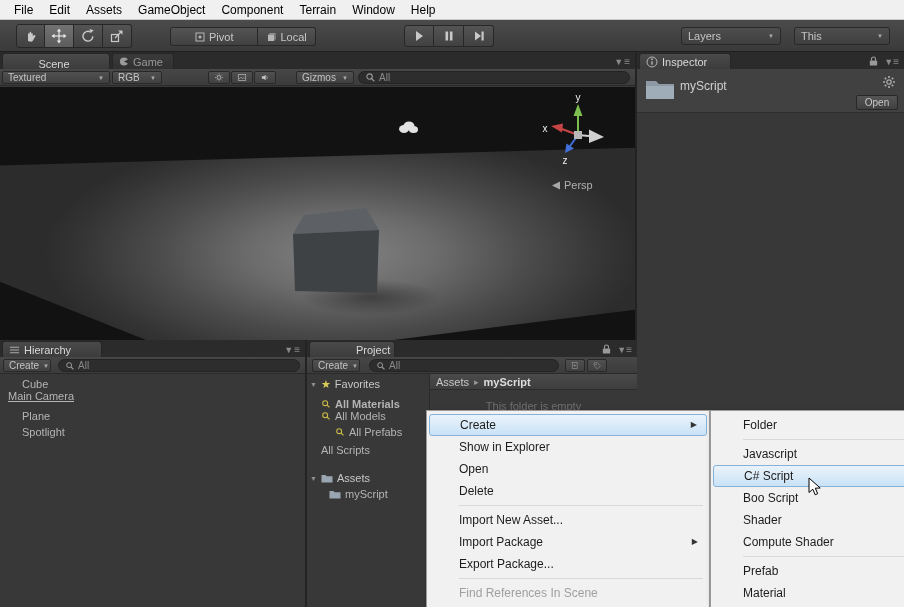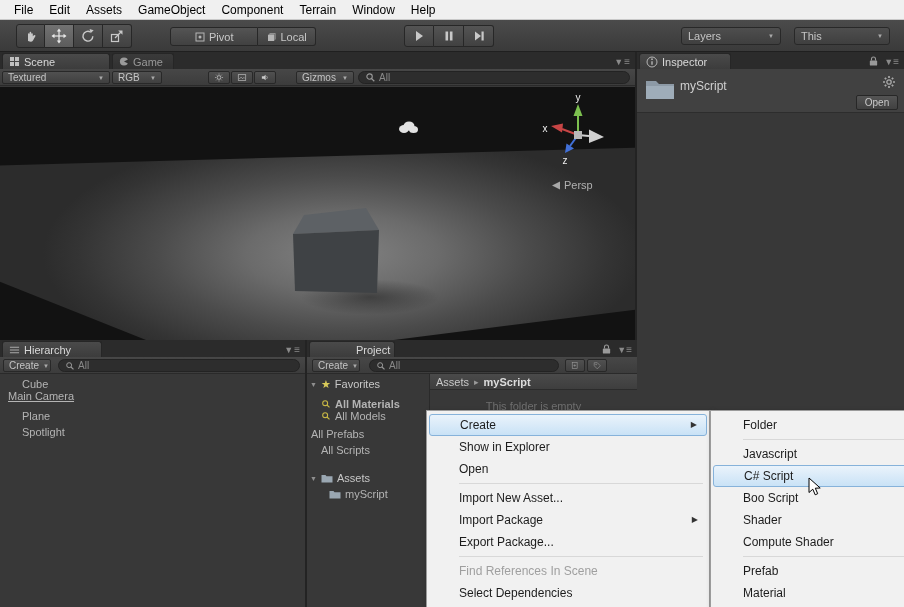--- a/index.html
+++ b/index.html
@@ -144,21 +144,21 @@
       <span class="arr">▼</span>
     </div>
     <div class="ddbtn" style="left:794px;top:7px;width:96px;height:18px;">
       <span>This</span>
       <span class="arr">▼</span>
     </div>
   </div>
 
   <div class="panel" style="left:0;top:52px;width:635px;height:288px;">
     <div class="tabbar">
-      <div class="tab active" style="width:108px;">
+      <div class="tab active" style="width:108px;flex-direction:column;">
         <svg width="11" height="11" viewBox="0 0 11 11">
             <g fill="#c0c0c0">
               <rect x="1" y="1" width="4" height="4"></rect>
               <rect x="6" y="1" width="4" height="4"></rect>
               <rect x="1" y="6" width="4" height="4"></rect>
               <rect x="6" y="6" width="4" height="4"></rect>
             </g>
           </svg>
         <span>Scene</span>
       </div>
@@ -393,21 +393,21 @@
         </svg>
       <span>All Materials</span>
     </div>
     <div class="trow" style="top:68px;padding-left:14px;">
       <svg width="10" height="10" viewBox="0 0 13 13">
           <circle cx="5.4" cy="5.4" r="3.2" fill="none" stroke="#c9b945" stroke-width="1.4"></circle>
           <line x1="7.8" y1="7.8" x2="11" y2="11" stroke="#c9b945" stroke-width="1.5"></line>
         </svg>
       <span>All Models</span>
     </div>
-    <div class="trow" style="top:84px;padding-left:4px;flex-direction:column;">
+    <div class="trow" style="top:84px;padding-left:28px;">
       <svg width="10" height="10" viewBox="0 0 13 13">
           <circle cx="5.4" cy="5.4" r="3.2" fill="none" stroke="#c9b945" stroke-width="1.4"></circle>
           <line x1="7.8" y1="7.8" x2="11" y2="11" stroke="#c9b945" stroke-width="1.5"></line>
         </svg>
       <span>All Prefabs</span>
     </div>
     <div class="trow" style="top:100px;padding-left:14px;flex-direction:column;">
       <svg width="10" height="10" viewBox="0 0 13 13">
           <circle cx="5.4" cy="5.4" r="3.2" fill="none" stroke="#c9b945" stroke-width="1.4"></circle>
           <line x1="7.8" y1="7.8" x2="11" y2="11" stroke="#c9b945" stroke-width="1.5"></line>
@@ -437,20 +437,21 @@
     <div style="position:absolute;left:123px;top:60px;right:0;text-align:center;color:#6e6e6e;font-size:11px;">This folder is empty</div>
   </div>
 
   <div class="menu" style="left:426px;top:410px;width:284px;">
     <div class="mi hl">
       <span>Create</span>
       <span class="sub">▶</span>
     </div>
     <div class="mi">Show in Explorer</div>
     <div class="mi">Open</div>
+    <div class="mi">Delete</div>
     <div class="msep"></div>
     <div class="mi">Import New Asset...</div>
     <div class="mi">
       <span>Import Package</span>
       <span class="sub">▶</span>
     </div>
     <div class="mi">Export Package...</div>
     <div class="msep"></div>
     <div class="mi dis">Find References In Scene</div>
     <div class="mi">Select Dependencies</div>

